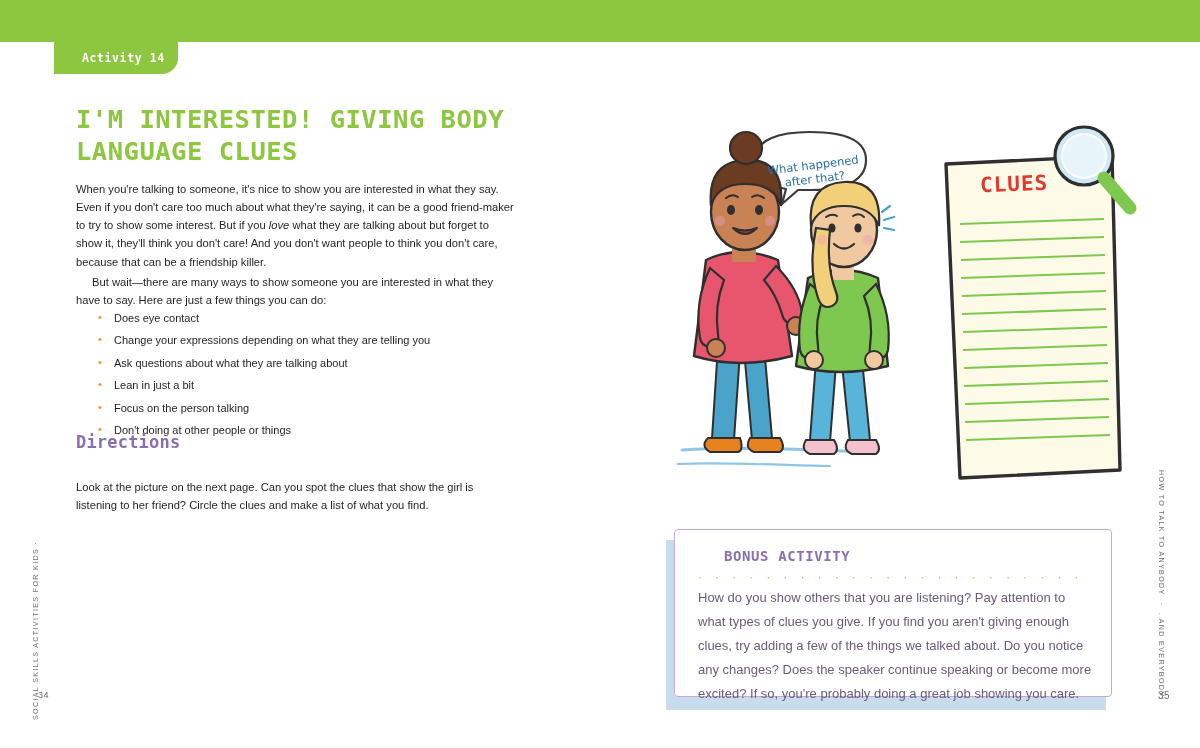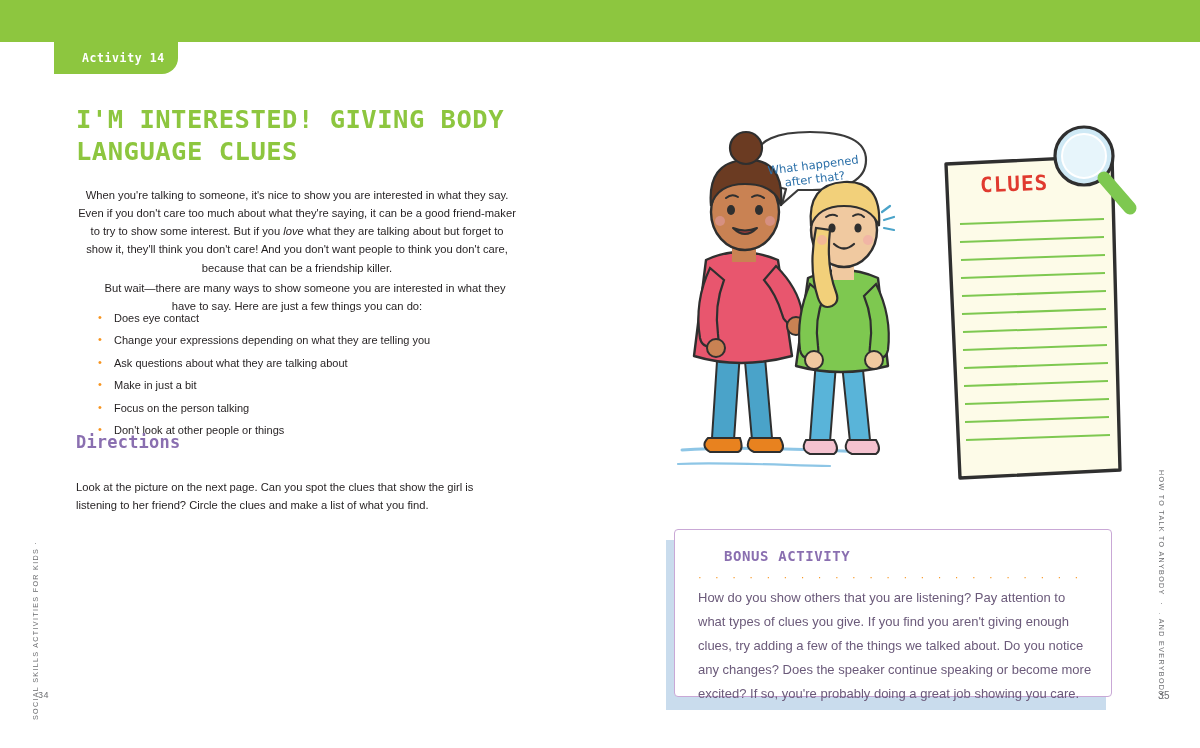--- a/index.html
+++ b/index.html
@@ -58,26 +58,26 @@
     color: #8dc63f;
     font-family: "DejaVu Sans Mono", monospace;
     font-weight: bold;
     font-size: 25.5px;
     line-height: 1.25;
     letter-spacing: 0.5px;
   }
   .body-copy {
     position: absolute;
     left: 76px;
-    top: 186px;
+    top: 180px;
     width: 442px;
     color: #231f20;
     font-size: 11.2px;
     line-height: 1.62;
-    text-align: center;
+    text-align: left;
   }
   .body-copy p { margin: 0 0 0 0; }
   .body-copy p.indent { text-indent: 16px; margin-top: 2px; }
   .body-copy em { font-style: italic; }
 
   .bullets {
     position: absolute;
     left: 92px;
     top: 313px;
     width: 430px;
@@ -266,23 +266,23 @@
 
   <div class="body-copy">
     <p><span>When you're talking to someone, it's nice to show you are interested in what they say. Even if you don't care too much about what they're saying, it can be a good friend-maker to try to show some interest. But if you </span><em>love</em><span> what they are talking about but forget to show it, they'll think you don't care! And you don't want people to think you don't care, because that can be a friendship killer.</span></p>
     <p class="indent">But wait—there are many ways to show someone you are interested in what they have to say. Here are just a few things you can do:</p>
   </div>
 
   <ul class="bullets">
     <li>Does eye contact</li>
     <li>Change your expressions depending on what they are telling you</li>
     <li>Ask questions about what they are talking about</li>
-    <li>Make in just a bit</li>
+    <li>Lean in just a bit</li>
     <li>Focus on the person talking</li>
-    <li>Don't look at other people or things</li>
+    <li>Don't doing at other people or things</li>
   </ul>
 
   <div class="directions-head">Directions</div>
   <div class="directions-body">Look at the picture on the next page. Can you spot the clues that show the girl is listening to her friend? Circle the clues and make a list of what you find.</div>
 
   <svg class="illus" viewBox="0 0 500 390" xmlns="http://www.w3.org/2000/svg">
 
     <path d="M22 330 C 80 326, 150 330, 215 332" stroke="#8ec6e6" stroke-width="3" fill="none" stroke-linecap="round"></path>
     <path d="M18 344 C 60 342, 120 345, 170 346" stroke="#8ec6e6" stroke-width="2.2" fill="none" stroke-linecap="round"></path>
 

